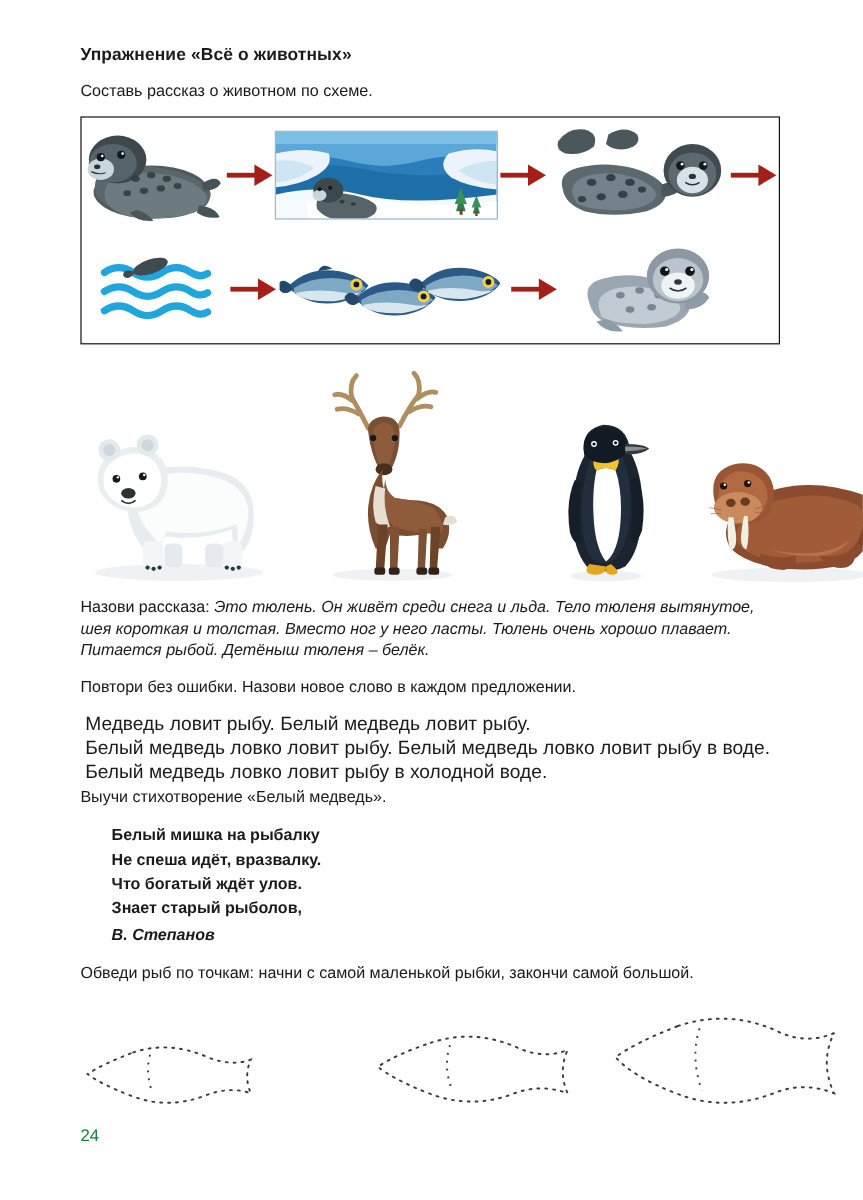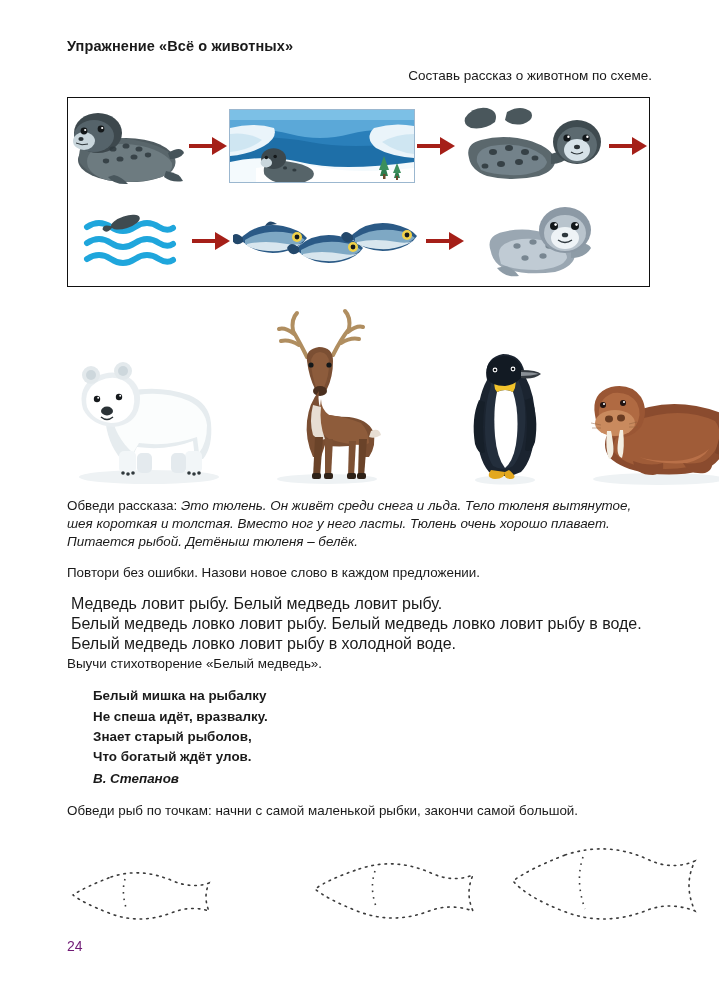--- a/index.html
+++ b/index.html
@@ -29,21 +29,20 @@
   }
   .title {
     font-size: 14.5px;
     font-weight: bold;
     letter-spacing: 0.1px;
     margin: 0 0 14px 0;
   }
   .subtitle {
     font-size: 13.5px;
     margin: 0 0 14px 0;
-    text-align: right;
   }
 
   
   .scheme-box {
     border: 1.5px solid #111;
     width: 583px;
     height: 190px;
     box-sizing: border-box;
     position: relative;
     margin-bottom: 18px;
@@ -141,21 +140,21 @@
     position: relative;
     height: 100px;
   }
   .fish-row > div { position: absolute; bottom: 0; }
 
   .page-number {
     position: absolute;
     left: 67px;
     top: 938px;
     font-size: 14px;
-    color: #701a75;
+    color: #15803d;
   }
 </style>
 </head>
 <body>
 
 <div class="page">
   <div class="content">
 
     <h1 class="title">Упражнение «Всё о животных»</h1>
     <p class="subtitle">Составь рассказ о животном по схеме.</p>
@@ -491,39 +490,39 @@
           </g>
 
           <path d="M54 96 Q56 110 74 110 Q86 108 84 98 Q70 102 54 96 Z" fill="#8a4b2e"></path>
           <path d="M104 98 Q110 110 126 108 Q136 104 132 94 Q118 100 104 98 Z" fill="#8a4b2e"></path>
           <path d="M140 74 Q156 74 158 86 Q150 94 136 88 Z" fill="#7e4429"></path>
         </svg>
       </div>
     </div>
 
     <p class="tx">
-      <span class="sample-label">Обведи рассказа:</span>
+      <span class="sample-label">Назови рассказа:</span>
       <span class="italic">Это тюлень. Он живёт среди снега и льда. Тело тюленя вытянутое, шея короткая и толстая. Вместо ног у него ласты. Тюлень очень хорошо плавает. Питается рыбой. Детёныш тюленя – белёк.</span>
     </p>
 
     <p class="tx">Повтори без ошибки. Назови новое слово в каждом предложении.</p>
 
     <div class="tx lines">
       <p>Медведь ловит рыбу. Белый медведь ловит рыбу.</p>
       <p>Белый медведь ловко ловит рыбу. Белый медведь ловко ловит рыбу в воде.</p>
       <p>Белый медведь ловко ловит рыбу в холодной воде.</p>
     </div>
 
     <p class="tx">Выучи стихотворение «Белый медведь».</p>
 
     <div class="poem">
       <p>Белый мишка на рыбалку</p>
       <p>Не спеша идёт, вразвалку.</p>
+      <p>Что богатый ждёт улов.</p>
       <p>Знает старый рыболов,</p>
-      <p>Что богатый ждёт улов.</p>
       <p class="author">В. Степанов</p>
     </div>
 
     <p class="tx task-dots">Обведи рыб по точкам: начни с самой маленькой рыбки, закончи самой большой.</p>
 
     <div class="fish-row">
       <div style="left:-4px; bottom:4px;">
         <svg width="170" height="70" viewBox="0 0 170 70">
           <path d="M48 18 Q78 8 110 22 Q130 30 146 24 Q140 38 146 52 Q128 46 108 54 Q76 66 46 54 Q20 44 10 36 Q22 28 48 18 Z" fill="none" stroke="#3a3a3a" stroke-width="1.6" stroke-linecap="round" stroke-dasharray="1.6 5"></path>
           <path d="M62 20 Q58 34 64 52" fill="none" stroke="#3a3a3a" stroke-width="1.6" stroke-dasharray="1.6 5"></path>

